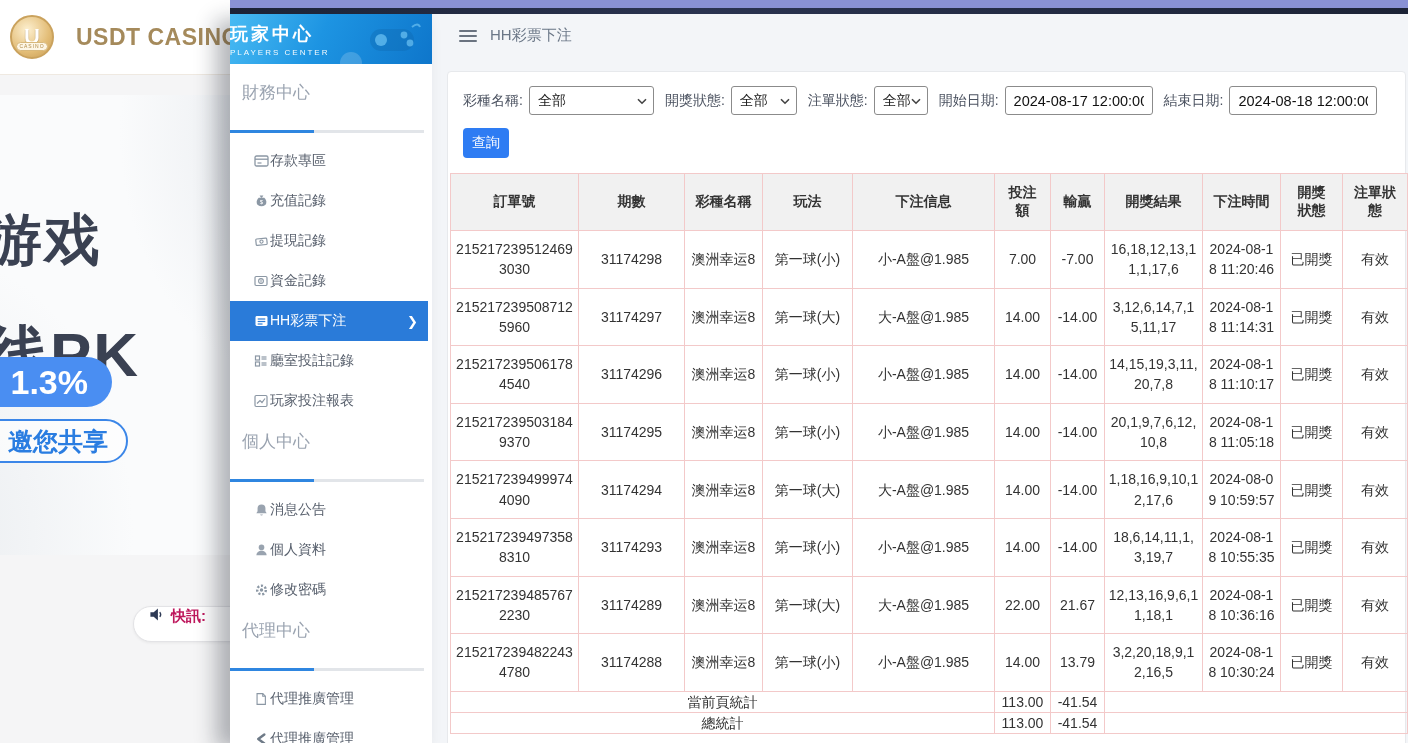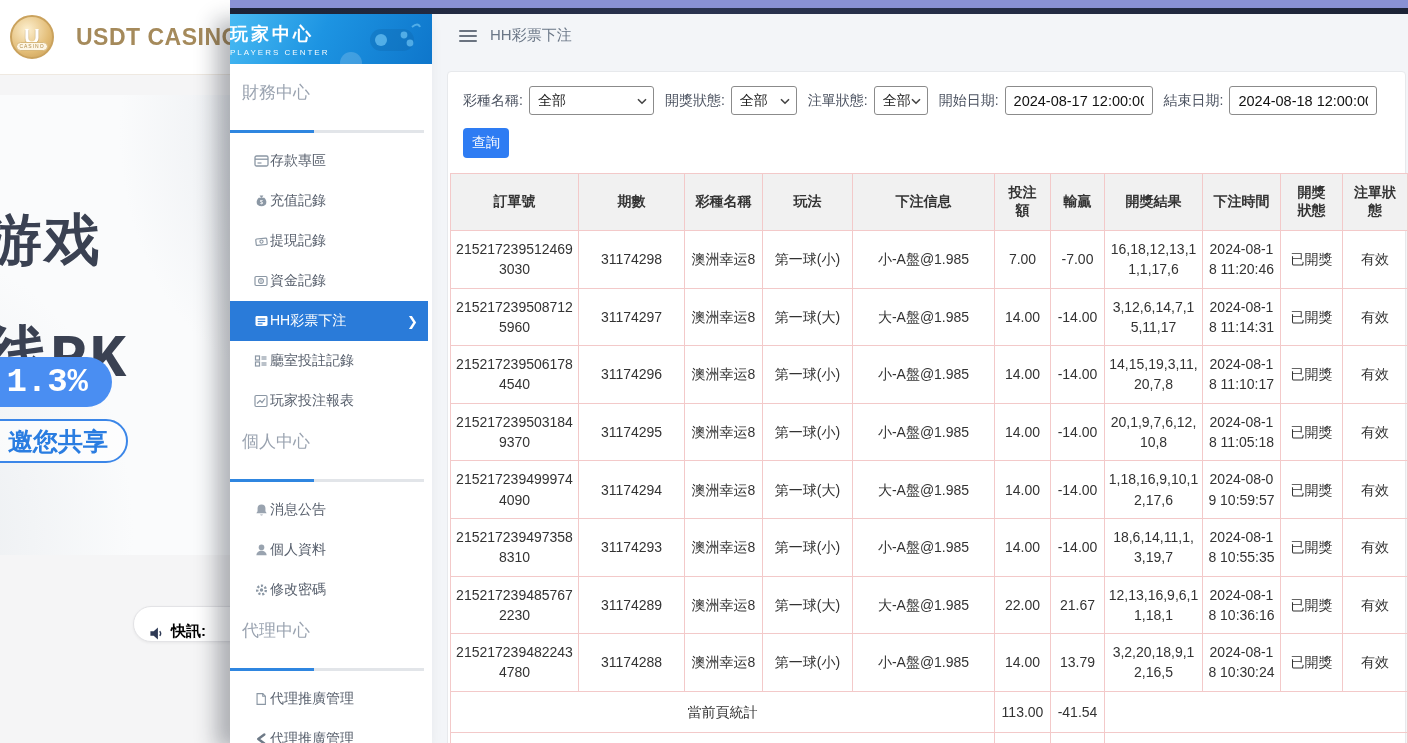--- a/index.html
+++ b/index.html
@@ -14,30 +14,30 @@
     border:2px solid #caa25d; display:flex; align-items:center; justify-content:center; }
   .coin-u { color:#fff; font-weight:bold; font-size:22px; text-shadow:0 1px 1px #a57f3c; }
   .coin-ribbon { position:absolute; bottom:6px; left:4px; right:4px; background:#fdf6e6; border:1px solid #d8b87b;
     border-radius:5px; font-size:5px; color:#b08a46; text-align:center; line-height:7px; letter-spacing:1px; }
   .brand-text { margin-left:22px; color:#a58a5b; font-weight:bold; font-size:23px; letter-spacing:.5px; white-space:nowrap; }
 
   .banner { position:absolute; top:95px; left:0; width:230px; height:460px;
     background:
       radial-gradient(130% 90% at 130% 8%, #e7eaee 0%, rgba(231,234,238,0) 60%),
       radial-gradient(160% 110% at -30% 95%, #eaedf0 0%, rgba(234,237,240,0) 55%),
-      #fafbfc; overflow:hidden;font-family:Liberation Mono, monospace; }
+      #fafbfc; overflow:hidden; }
   .banner-line { position:absolute; left:-14px; color:#3a4152; font-weight:800; letter-spacing:2px; white-space:nowrap; }
   .banner-line.l1 { top:108px; font-size:56px; }
   .banner-line.l2 { top:218px; font-size:62px; }
   .rate-pill { position:absolute; top:262px; left:-46px; height:50px; min-width:158px; background:#4a8ef2;
     border-radius:28px; color:#fff; font-weight:bold; font-size:34px; display:flex; align-items:center; justify-content:flex-end; padding:0 24px 0 0; }
   .invite-pill { position:absolute; top:324px; left:-40px; height:44px; min-width:168px; border:2px solid #3b86e8;
     border-radius:26px; color:#2a7de1; font-weight:bold; font-size:25px; display:flex; align-items:center; justify-content:flex-end; padding:0 18px 0 0; background:rgba(255,255,255,.6); }
   .ticker { position:absolute; top:606px; left:133px; height:36px; width:130px; background:#fff; border:1px solid #e3e3e6;
-    border-radius:18px; display:flex; align-items:flex-end; gap:7px; padding-left:15px; color:#000000; font-weight:bold; font-size:15px;
+    border-radius:18px; display:flex; align-items:flex-start; gap:7px; padding-left:15px; color:#be185d; font-weight:bold; font-size:15px;
     box-shadow:0 1px 3px rgba(0,0,0,.06); }
 
   
   .strip-purple { position:absolute; left:230px; top:0; right:0; height:8px; background:#8991d4; z-index:3; }
   .strip-navy { position:absolute; left:230px; top:8px; right:0; height:6px; background:linear-gradient(90deg,#1c2336,#2a3350 40%,#1c2336); z-index:3; }
 
   
   .sidebar { position:absolute; left:230px; top:14px; width:202px; bottom:0; background:#fff; z-index:2;
     box-shadow:-14px 6px 20px rgba(25,30,45,.32); }
   .side-header { height:50px; position:relative; color:#fff; padding:8px 0 0 0; overflow:hidden;
@@ -78,21 +78,21 @@
   .sel.w-order { width:54px; }
   .date-input { height:29px; width:148px; border:1px solid #8b8b8b; border-radius:3px; font-size:14.5px;
     padding:0 8px; color:#111; margin-right:11px; font-family:inherit; }
   .btn-search { margin:13px 0 0 14px; width:46px; height:30px; background:#2e7cf3; border:none; border-radius:4px;
     color:#fff; font-size:14px; cursor:pointer; font-family:inherit; }
 
   table.bets { margin:15px 1px 0 1px; width:calc(100% - 2px); border-collapse:collapse; table-layout:fixed;
     font-size:14px; color:#333; }
   table.bets th { background:#f1f1f1; font-weight:bold; height:41px; border:1px solid #f3c9c9; padding:10px; }
   table.bets td { border:1px solid #f3c9c9; text-align:center; padding:8px 3px; line-height:1.45; word-break:break-all; }
-  table.bets tr.stat td { padding:10px 3px; }
+  table.bets tr.stat td { padding:0 3px; }
   col.c1{width:128px} col.c2{width:106px} col.c3{width:78px} col.c4{width:90px} col.c5{width:142px}
   col.c6{width:56px} col.c7{width:54px} col.c8{width:98px} col.c9{width:78px} col.c10{width:62px} col.c11{width:65px}
 </style>
 </head>
 <body>
 
 <div class="left-page">
   <div class="left-header">
     <div class="coin">
       <span class="coin-u">U</span>

